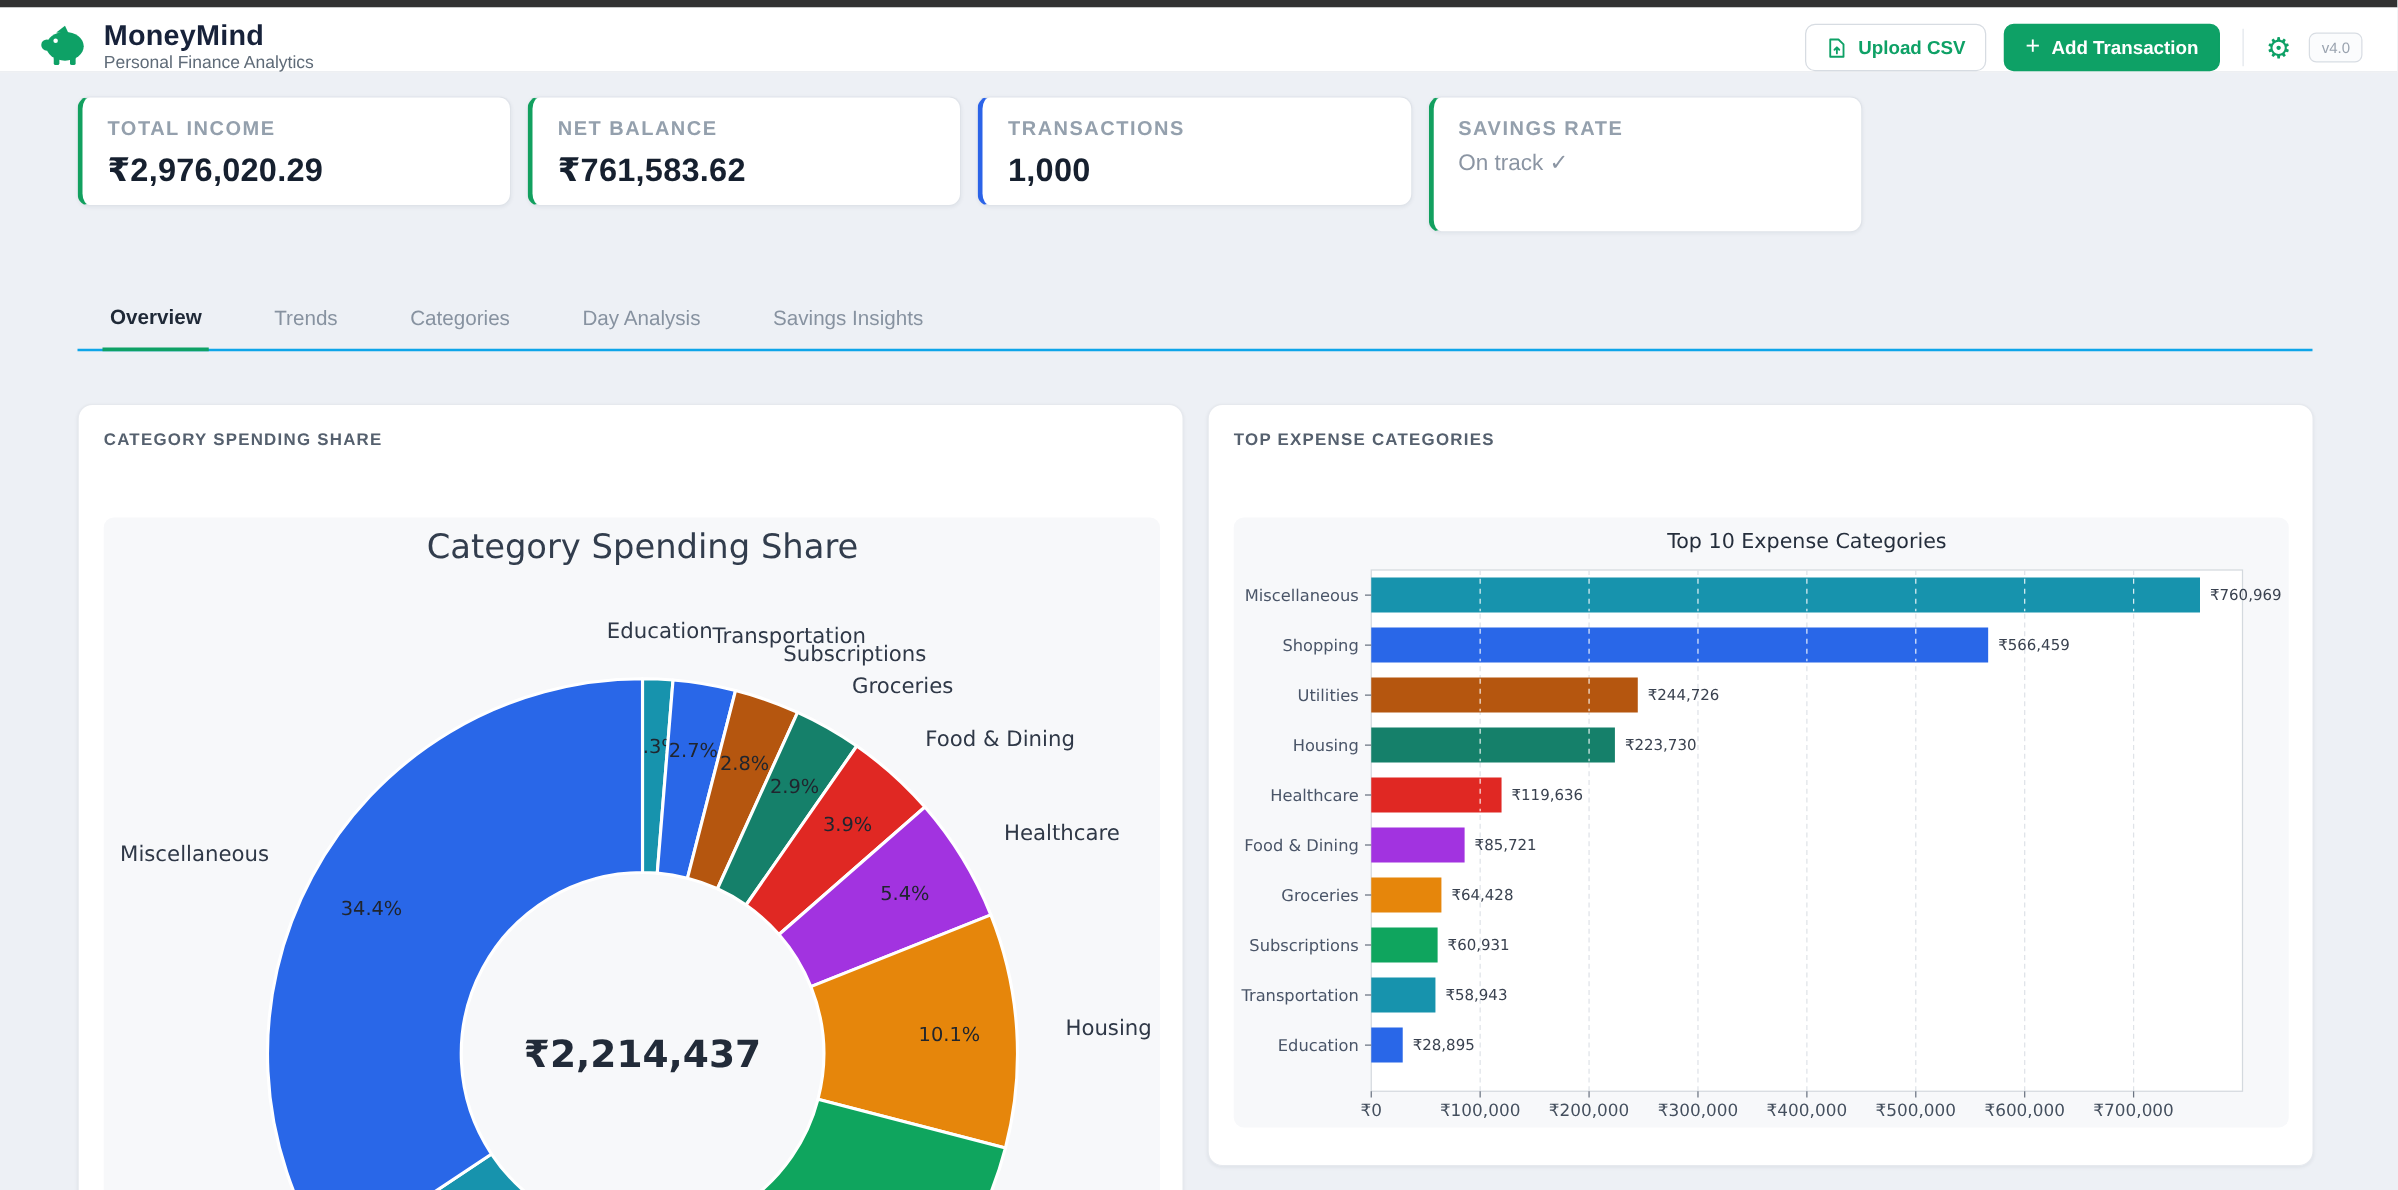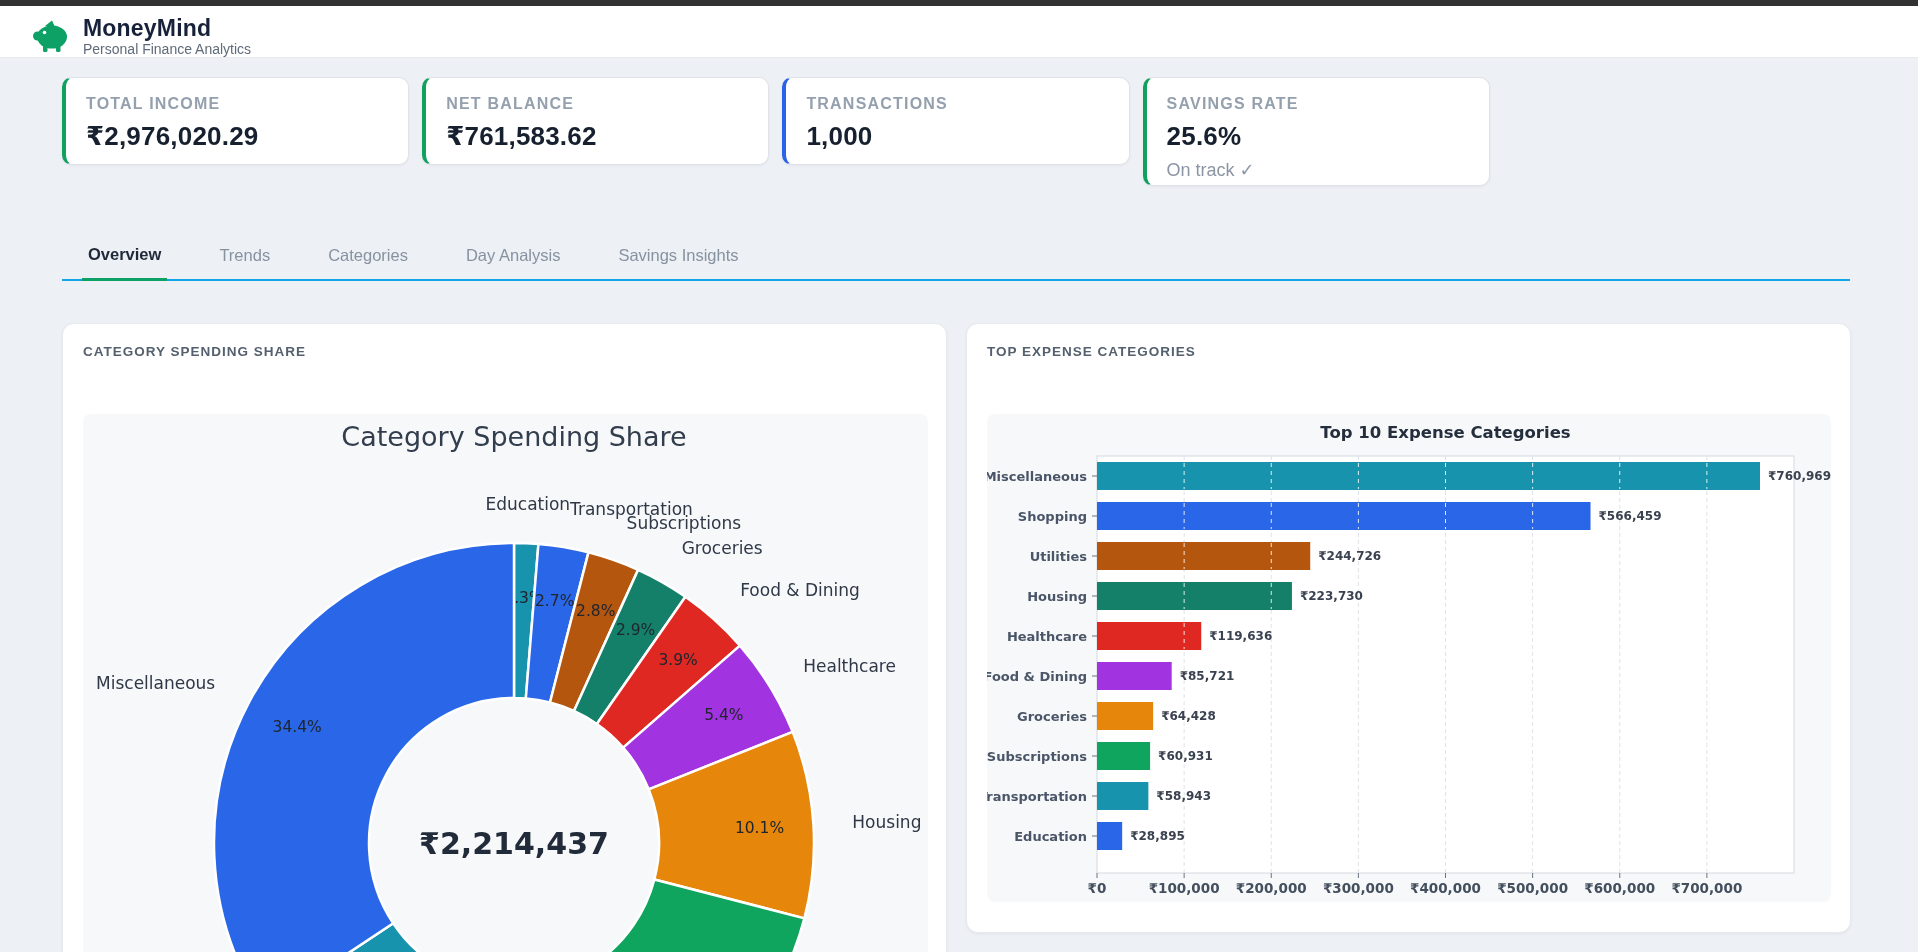--- a/index.html
+++ b/index.html
@@ -43,21 +43,21 @@
 
   
   .panel { position:absolute; background:#fff; border:1px solid #e6e9ee; border-radius:12px;
     box-shadow:0 1px 3px rgba(25,35,55,0.06); }
   .panel-left  { top:323px; left:62px;  width:885px; height:700px; }
   .panel-right { top:323px; left:966px; width:885px; height:610px; }
   .panel-header { position:absolute; top:20px; left:20px; font-size:13.5px; font-weight:bold;
     color:#55606e; letter-spacing:1px; }
   .chart-area { position:absolute; top:90px; left:20px; background:#f7f8fa; border-radius:8px; }
   .panel-left  .chart-area { width:845px; height:560px; }
-  .panel-right .chart-area { width:844px; height:488px;font-weight:bold; }
+  .panel-right .chart-area { width:844px; height:488px; }
   svg text { font-family:"DejaVu Sans","Liberation Sans",sans-serif; }
 
   .icon-svg { display:block; }
 </style>
 </head>
 <body>
 
 <div class="top-strip"></div>
 
 <div class="header">
@@ -70,38 +70,55 @@
         <rect x="13" y="26" width="4.5" height="7" rx="1.5" fill="#0ea166"></rect>
         <rect x="26" y="26" width="4.5" height="7" rx="1.5" fill="#0ea166"></rect>
         <circle cx="14.5" cy="13.5" r="1.8" fill="#ffffff"></circle>
       </svg>
     </span>
     <div class="brand-text">
       <div class="app-name">MoneyMind</div>
       <div class="tagline">Personal Finance Analytics</div>
     </div>
   </div>
+  <div class="header-right">
+    <div class="btn btn-outline">
+      <span>
+        <svg class="icon-svg" width="17" height="17" viewBox="0 0 16 16">
+          <path d="M3 1.5h6.2L13 5.2v9.3H3z" fill="none" stroke="#0ea166" stroke-width="1.4" stroke-linejoin="round"></path>
+          <path d="M8 12V7.4 M8 7.4 L6.2 9.2 M8 7.4 L9.8 9.2" fill="none" stroke="#0ea166" stroke-width="1.4" stroke-linecap="round"></path>
+        </svg>
+      </span>
+      <span>Upload CSV</span>
+    </div>
+    <div class="btn btn-green">
+      <span class="plus">+</span>
+      <span>Add Transaction</span>
+    </div>
+    <div class="hdr-divider"></div>
+    <span class="gear">⚙</span>
+    <span class="ver-badge">v4.0</span>
+  </div>
 </div>
 
 <div class="cards">
   <div class="card" style="border-left-color:#12a05f;">
     <div class="card-label">TOTAL INCOME</div>
     <div class="card-value">₹2,976,020.29</div>
   </div>
   <div class="card" style="border-left-color:#12a05f;">
     <div class="card-label">NET BALANCE</div>
     <div class="card-value">₹761,583.62</div>
   </div>
   <div class="card" style="border-left-color:#2b63e8;">
     <div class="card-label">TRANSACTIONS</div>
     <div class="card-value">1,000</div>
   </div>
   <div class="card tall" style="border-left-color:#12a05f;">
     <div class="card-label">SAVINGS RATE</div>
-    <div class="card-value">25.6%</div>
     <div class="card-note">On track ✓</div>
   </div>
 </div>
 
 <div class="tabs">
   <div class="tab active">Overview</div>
   <div class="tab">Trends</div>
   <div class="tab">Categories</div>
   <div class="tab">Day Analysis</div>
   <div class="tab">Savings Insights</div>

